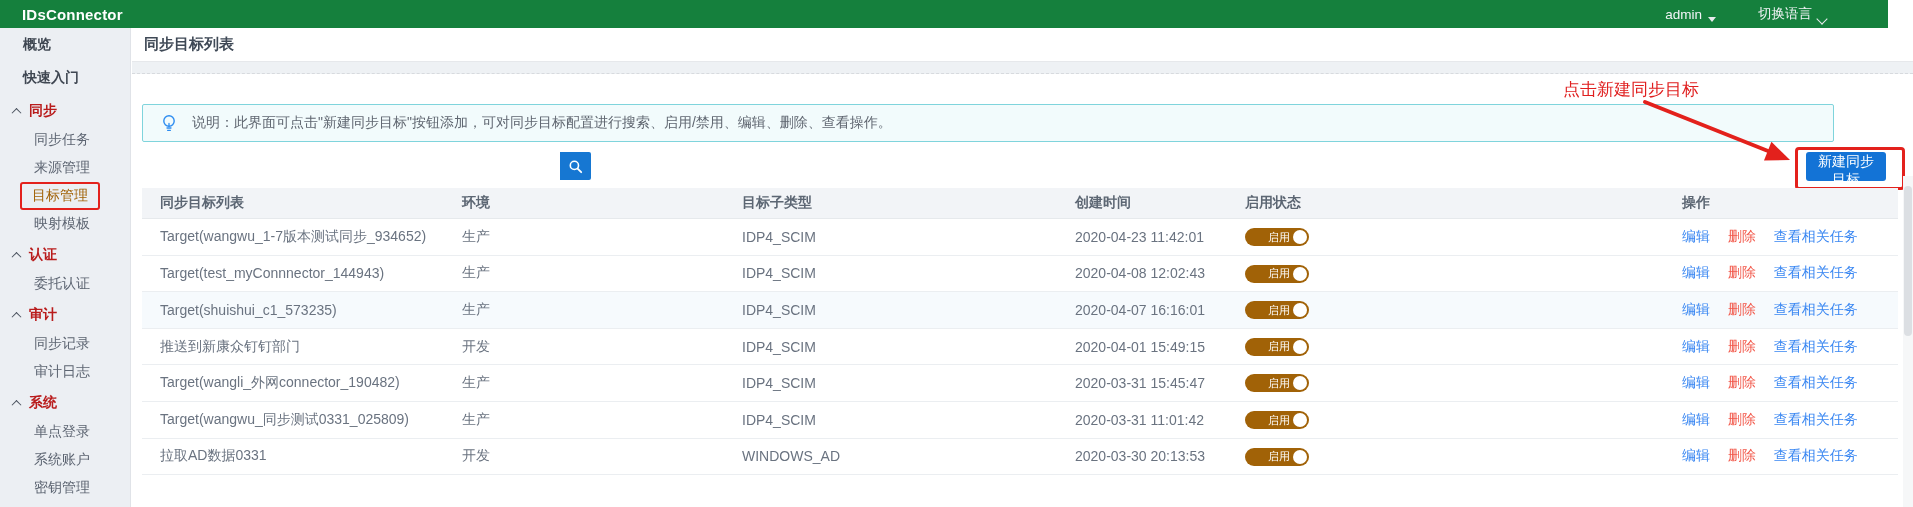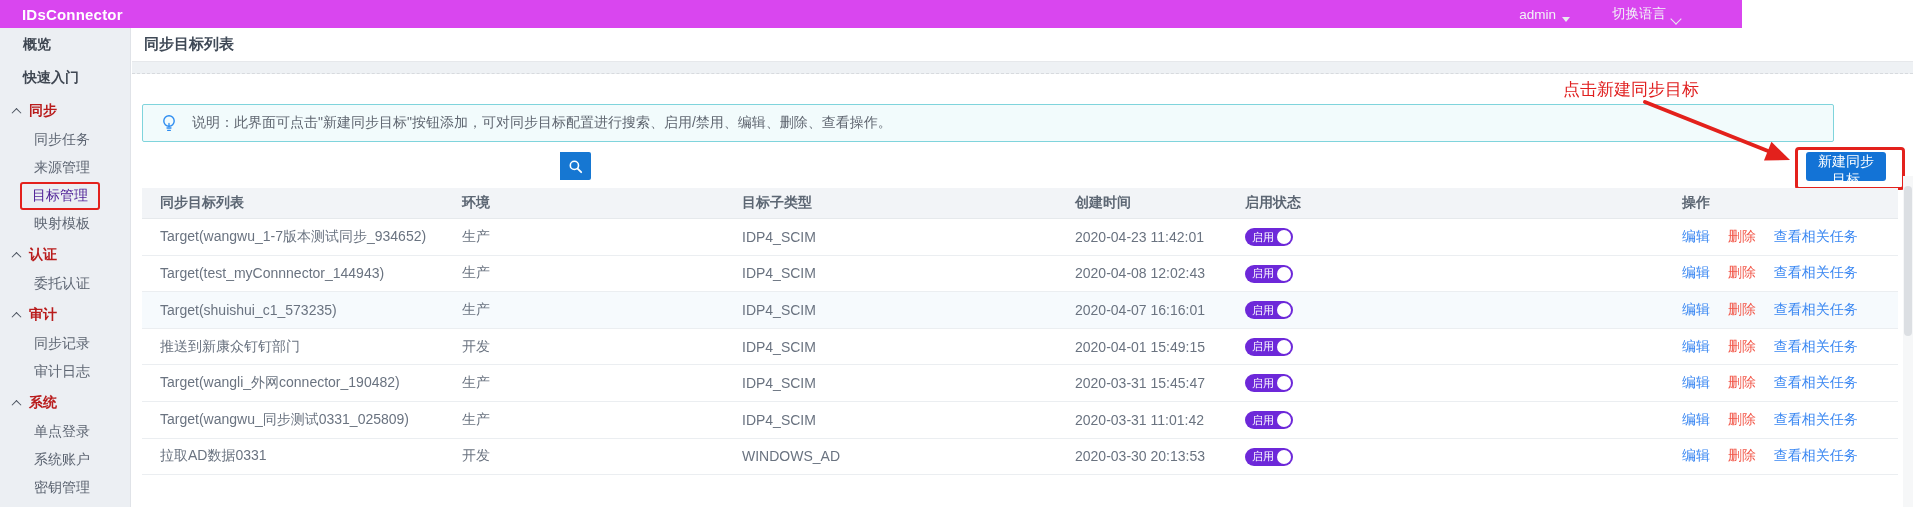--- a/index.html
+++ b/index.html
@@ -2,39 +2,39 @@
 <html><head>
 <meta charset="utf-8">
 <style>
   html,body{margin:0;padding:0;}
   body{
     width:1913px;height:507px;position:relative;overflow:hidden;background:#fff;
     font-family:"Liberation Sans","DejaVu Sans",sans-serif;
     -webkit-font-smoothing:antialiased;
   }
   
-  .topbar{position:absolute;left:0;top:0;width:1742px;height:28px;background:#d946ef;
+  .topbar{position:absolute;left:0;top:0;width:1888px;height:28px;background:#15803d;
     display:flex;align-items:center;}
   .brand{color:#fff;font-size:15px;font-weight:700;margin-left:22px;letter-spacing:.2px;}
   .topbar-right{position:absolute;right:62px;top:0;height:28px;display:flex;align-items:center;gap:42px;}
   .tb-item{color:#f2f4f7;font-size:13.5px;display:flex;align-items:flex-end;gap:6px;cursor:pointer;}
   .caret-down{width:0;height:0;border-left:4.5px solid transparent;border-right:4.5px solid transparent;
     border-top:5px solid #e8eaee;margin-top:2px;}
   .chev-down{width:7px;height:7px;border-right:1.5px solid #e8eaee;border-bottom:1.5px solid #e8eaee;
     transform:rotate(45deg);margin-top:-3px;}
   
   .sidebar{position:absolute;left:0;top:28px;width:131px;height:479px;background:#eceff3;
     border-right:1px solid #e0e3e8;box-sizing:border-box;}
   .side-item{display:flex;align-items:center;font-size:14px;color:#5d6572;cursor:pointer;}
   .side-item.top{height:33px;padding-left:23px;color:#3f4752;font-weight:700;}
   .side-item.group{height:30px;padding-left:13px;color:#b91c1c;font-weight:700;margin-top:2px;}
   .side-item.sub{height:28px;padding-left:34px;}
   .chev{display:inline-block;width:6px;height:6px;border-top:1.5px solid #4a525e;border-left:1.5px solid #4a525e;
     transform:rotate(45deg) translate(1px,1px);margin-right:9px;}
-  .side-item.active{color:#4c1d95;}
+  .side-item.active{color:#a16207;}
   .side-item.active .lbl{display:inline-block;border:2px solid #e3211c;border-radius:3px;
     padding:3px 10px;margin-left:-14px;}
   
   .main{position:absolute;left:132px;top:28px;width:1781px;height:479px;}
   .page-header{height:34px;background:#fff;border-bottom:1px solid #e6e8eb;box-sizing:border-box;
     display:flex;align-items:center;}
   .page-title{font-size:15px;font-weight:700;color:#3f4956;margin-left:12px;}
   .gutter{height:12px;background:#eef1f4;border-bottom:1px dashed #d7dade;box-sizing:border-box;}
   .content{position:relative;background:#fff;height:433px;}
   
@@ -58,22 +58,22 @@
   .annotation{position:absolute;left:1431px;top:4px;font-size:17px;color:#e01f1f;white-space:nowrap;}
   .arrow-svg{position:absolute;left:0;top:0;width:1781px;height:433px;pointer-events:none;z-index:5;}
   
   .tbl{position:absolute;left:10px;top:114px;width:1756px;border-collapse:collapse;table-layout:fixed;}
   .tbl thead th{height:30px;background:#f2f4f7;font-size:14px;font-weight:700;color:#5c6673;
     text-align:left;padding:0;border-bottom:1px solid #e6e9ec;}
   .tbl th.c-name,.tbl td.c-name{padding-left:18px;}
   .tbl tbody td{height:35.6px;font-size:14px;color:#6a7380;padding:0;border-bottom:1px solid #ebeef1;
     white-space:nowrap;overflow:hidden;}
   .tbl tr.hl td{background:#f6fafd;}
-  .badge{display:inline-flex;align-items:center;height:18px;border-radius:9px;background:#6d28d9;
-    padding:0 2px 0 7px;cursor:pointer;}
+  .badge{display:inline-flex;align-items:center;height:18px;border-radius:9px;background:#a16207;
+    padding:0 2px 0 23px;cursor:pointer;}
   .badge-txt{color:#fff;font-size:11px;line-height:1;margin-right:3px;}
   .knob{width:14px;height:14px;background:#fff;border-radius:50%;}
   .lnk{margin-right:14px;color:#3a87f2;cursor:pointer;text-decoration:none;}
   .lnk.del{color:#f25749;}
   
   .scrollbar{position:absolute;right:0;top:102px;width:10px;height:405px;background:#f6f7f8;}
   .scroll-thumb{position:absolute;left:1px;top:10px;width:8px;height:150px;background:#dcdfe3;border-radius:4px;}
 </style>
 </head>
 <body>

